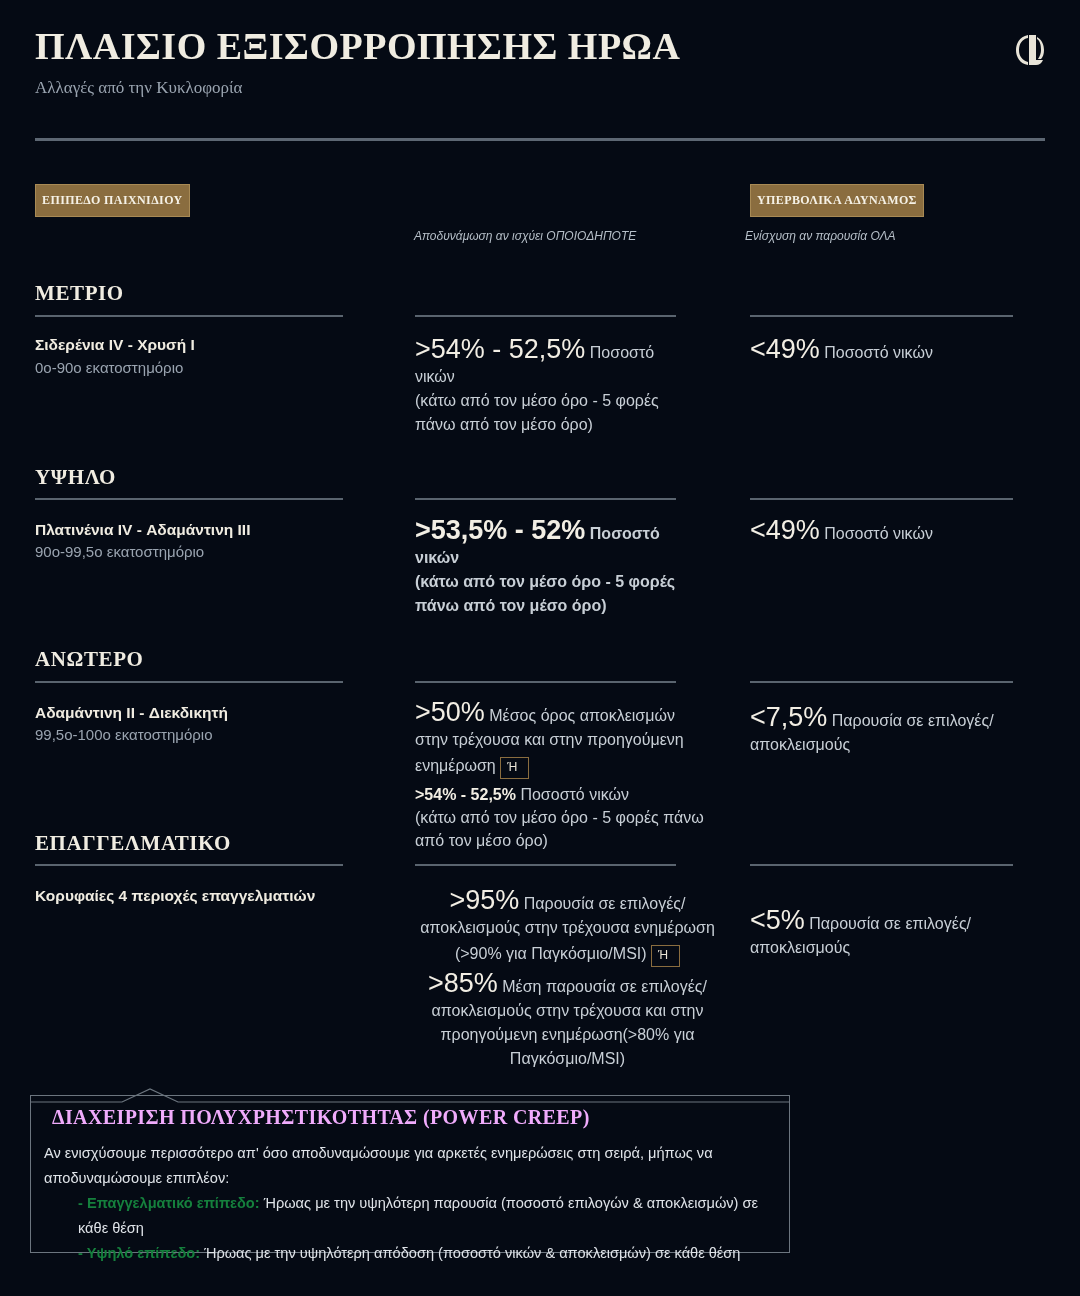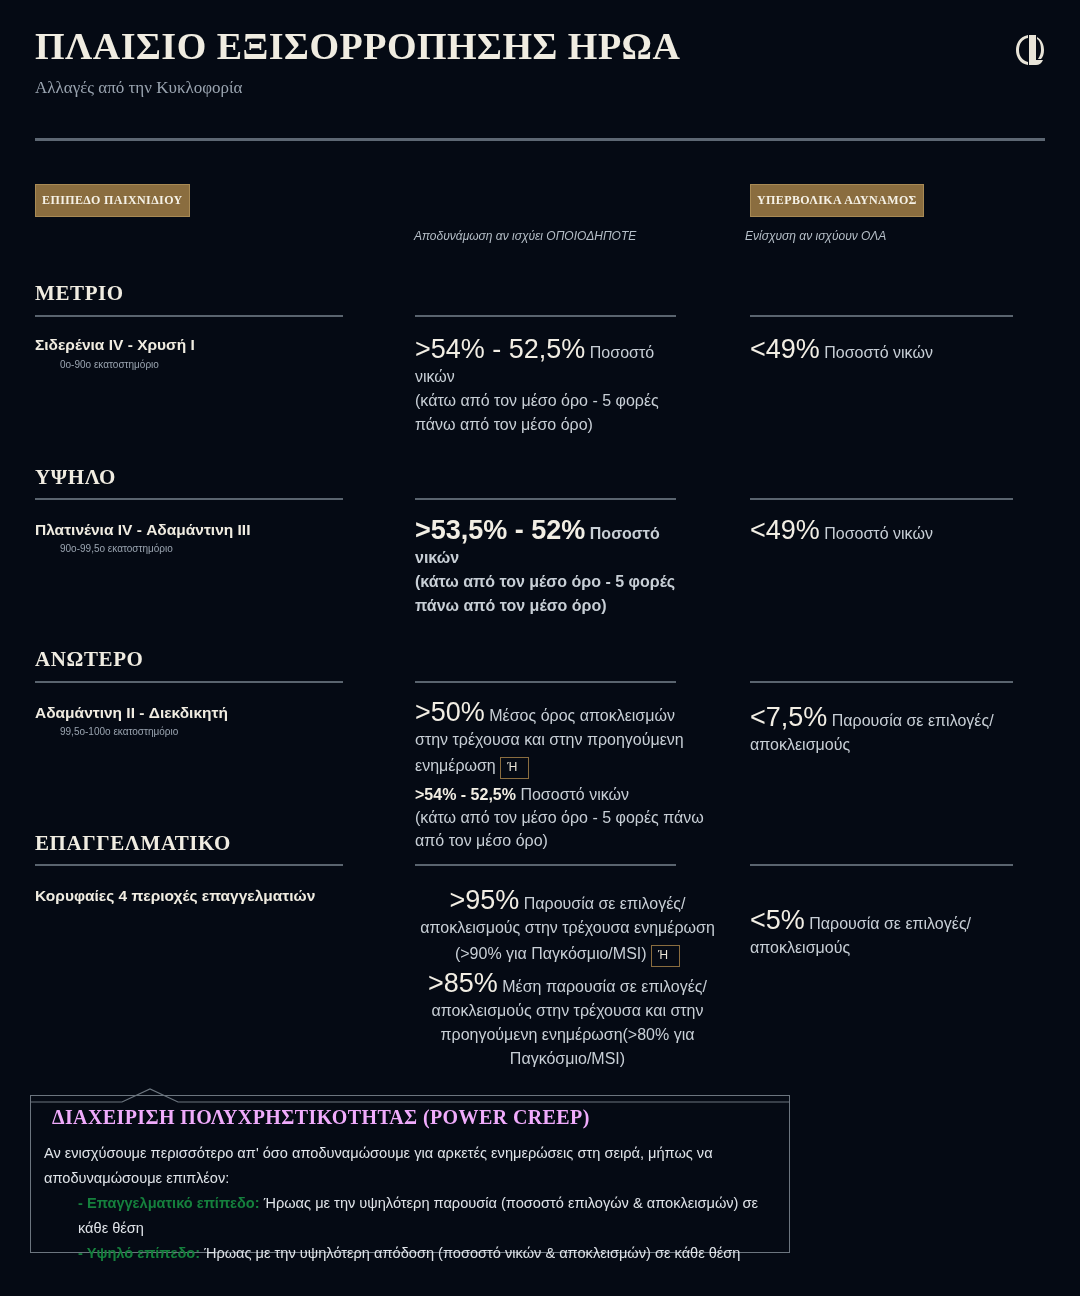--- a/index.html
+++ b/index.html
@@ -108,24 +108,23 @@
 
   .rank-label {
     position: absolute;
     font-size: 15.5px;
     font-weight: bold;
     color: #f0ece1;
     white-space: nowrap;
   }
   .rank-sub {
     position: absolute;
-    font-size: 10px;
+    font-size: 15px;
     color: #9aa4b0;
     white-space: nowrap;
-    margin-left: 25px;
   }
 
   .cell {
     position: absolute;
     font-size: 16px;
     line-height: 24px;
     color: #c8cfd6;
   }
   .cell .big {
     font-size: 27px;
@@ -200,21 +199,21 @@
         <path d="M14 2 L21 2 L21 27 L28 27 C27 30 24 32 21 32 L14 32 Z" fill="#e8e4d8"></path>
         <path d="M22 4 C27 7 29 12 29 17 C29 21 28 24 26 26 L23 26 C25 23 26 20 26 17 C26 12 25 8 22 6 Z" fill="#e8e4d8"></path>
       </svg>
     </div>
     <div class="header-rule"></div>
   </div>
 
   <div class="badge badge-1">ΕΠΙΠΕΔΟ ΠΑΙΧΝΙΔΙΟΥ</div>
   <div class="badge badge-3">ΥΠΕΡΒΟΛΙΚΑ ΑΔΥΝΑΜΟΣ</div>
   <div class="badge-note note-2">Αποδυνάμωση αν ισχύει ΟΠΟΙΟΔΗΠΟΤΕ</div>
-  <div class="badge-note note-3">Ενίσχυση αν ισχύουν ΟΛΑ</div>
+  <div class="badge-note note-3">Ενίσχυση αν παρουσία ΟΛΑ</div>
 
   <div class="tier-title" style="left:35px; top:281px;">ΜΕΤΡΙΟ</div>
   <div class="rule col1" style="top:315px;"></div>
   <div class="rule col2" style="top:315px;"></div>
   <div class="rule col3" style="top:315px;"></div>
 
   <div class="rank-label" style="left:35px; top:336px;">Σιδερένια IV - Χρυσή I</div>
   <div class="rank-sub" style="left:35px; top:359px;">0ο-90ο εκατοστημόριο</div>
 
   <div class="cell" style="left:415px; top:337px; width:270px;">

